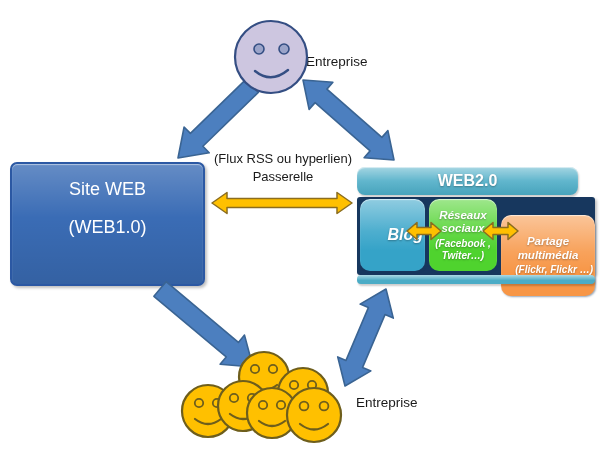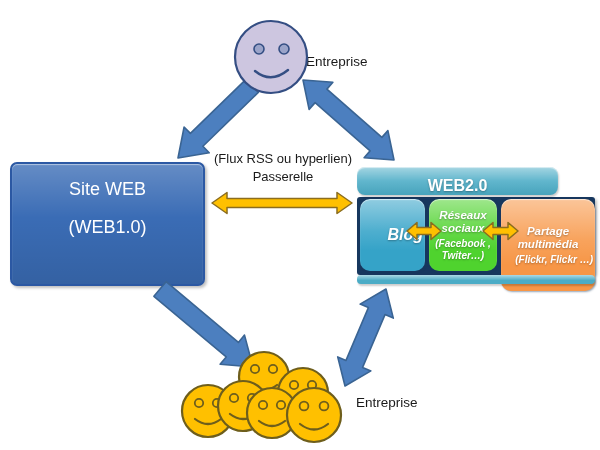--- a/index.html
+++ b/index.html
@@ -33,26 +33,26 @@
   .sw-l1 { margin-top:10px; }
   .sw-l2 { margin-top:8px; }
 
   
   #web20-backdrop {
     left:357px; top:197px; width:238px; height:78px; z-index:1;
     background:var(--c-backdrop_navy); border-radius:3px;
     box-shadow:2px 2px 3px rgba(0,0,0,.25);
   }
   #web20-header {
-    left:357px; top:167px; width:201px; height:28px; z-index:2;
+    left:357px; top:167px; width:221px; height:28px; z-index:2;
     background-color:var(--c-header_teal);
     background-image:linear-gradient(180deg, rgba(255,255,255,.5), rgba(255,255,255,.12) 50%, rgba(0,0,0,.05));
     border-radius:8px;
     box-shadow: inset 0 1px 1px rgba(255,255,255,.6), 1px 2px 2px rgba(0,0,0,.2);
-    display:flex; align-items:flex-end; justify-content:center;
+    display:flex; align-items:center; justify-content:center;
     color:var(--c-box_text); font-weight:bold; font-size:16px;
     text-shadow:0 1px 2px rgba(0,0,0,.3);
   }
   #web20-bar {
     left:357px; top:275px; width:238px; height:9px; z-index:2;
     background-color:var(--c-header_teal);
     background-image:linear-gradient(180deg, rgba(255,255,255,.55), rgba(255,255,255,0) 60%);
     border-radius:4px;
     box-shadow:1px 2px 2px rgba(0,0,0,.2);
   }
@@ -60,21 +60,21 @@
     z-index:2; border-radius:10px;
     display:flex; flex-direction:column; align-items:flex-end; justify-content:center;
     text-align:center; color:var(--c-box_text); font-weight:bold;
     background-image:linear-gradient(180deg, rgba(255,255,255,.45), rgba(255,255,255,.12) 45%, rgba(255,255,255,0) 72%);
     box-shadow: inset 0 1px 1px rgba(255,255,255,.65), 1px 1px 2px rgba(23,55,94,.45);
     text-shadow:0 1px 2px rgba(0,0,0,.3);
     padding:2px; box-sizing:border-box;font-style:italic;
   }
   #blog-box    { left:360px; top:199px; width:65px; height:72px; background-color:var(--c-blog_teal); font-size:16px; }
   #reseaux-box { left:429px; top:199px; width:68px; height:72px; background-color:var(--c-reseaux_green); }
-  #partage-box { left:501px; top:199px; width:94px; height:92px; background-color:var(--c-partage_orange); }
+  #partage-box { left:501px; top:215px; width:94px; height:81px; background-color:var(--c-partage_orange); }
   .wbox .t { font-size:11.5px; line-height:1.18; }
   .wbox .sub { font-size:10px; line-height:1.18; margin-top:2px; }
 
   
   #overlay { position:absolute; left:0; top:0; z-index:3; pointer-events:none; }
   .arrow-blue { fill:var(--c-arrow_blue); stroke:var(--c-arrow_blue_stroke); stroke-width:1.6; stroke-linejoin:round; }
   .arrow-gold { fill:var(--c-gold); stroke:var(--c-gold_stroke); stroke-width:1.5; stroke-linejoin:round; }
   .ent-face  { fill:var(--c-entreprise_fill); stroke:var(--c-entreprise_stroke); stroke-width:2.2; }
   .ent-eye   { fill:var(--c-entreprise_eye); stroke:var(--c-entreprise_stroke); stroke-width:1.6; }
   .ent-smile { fill:none; stroke:var(--c-entreprise_stroke); stroke-width:2.4; stroke-linecap:round; }

